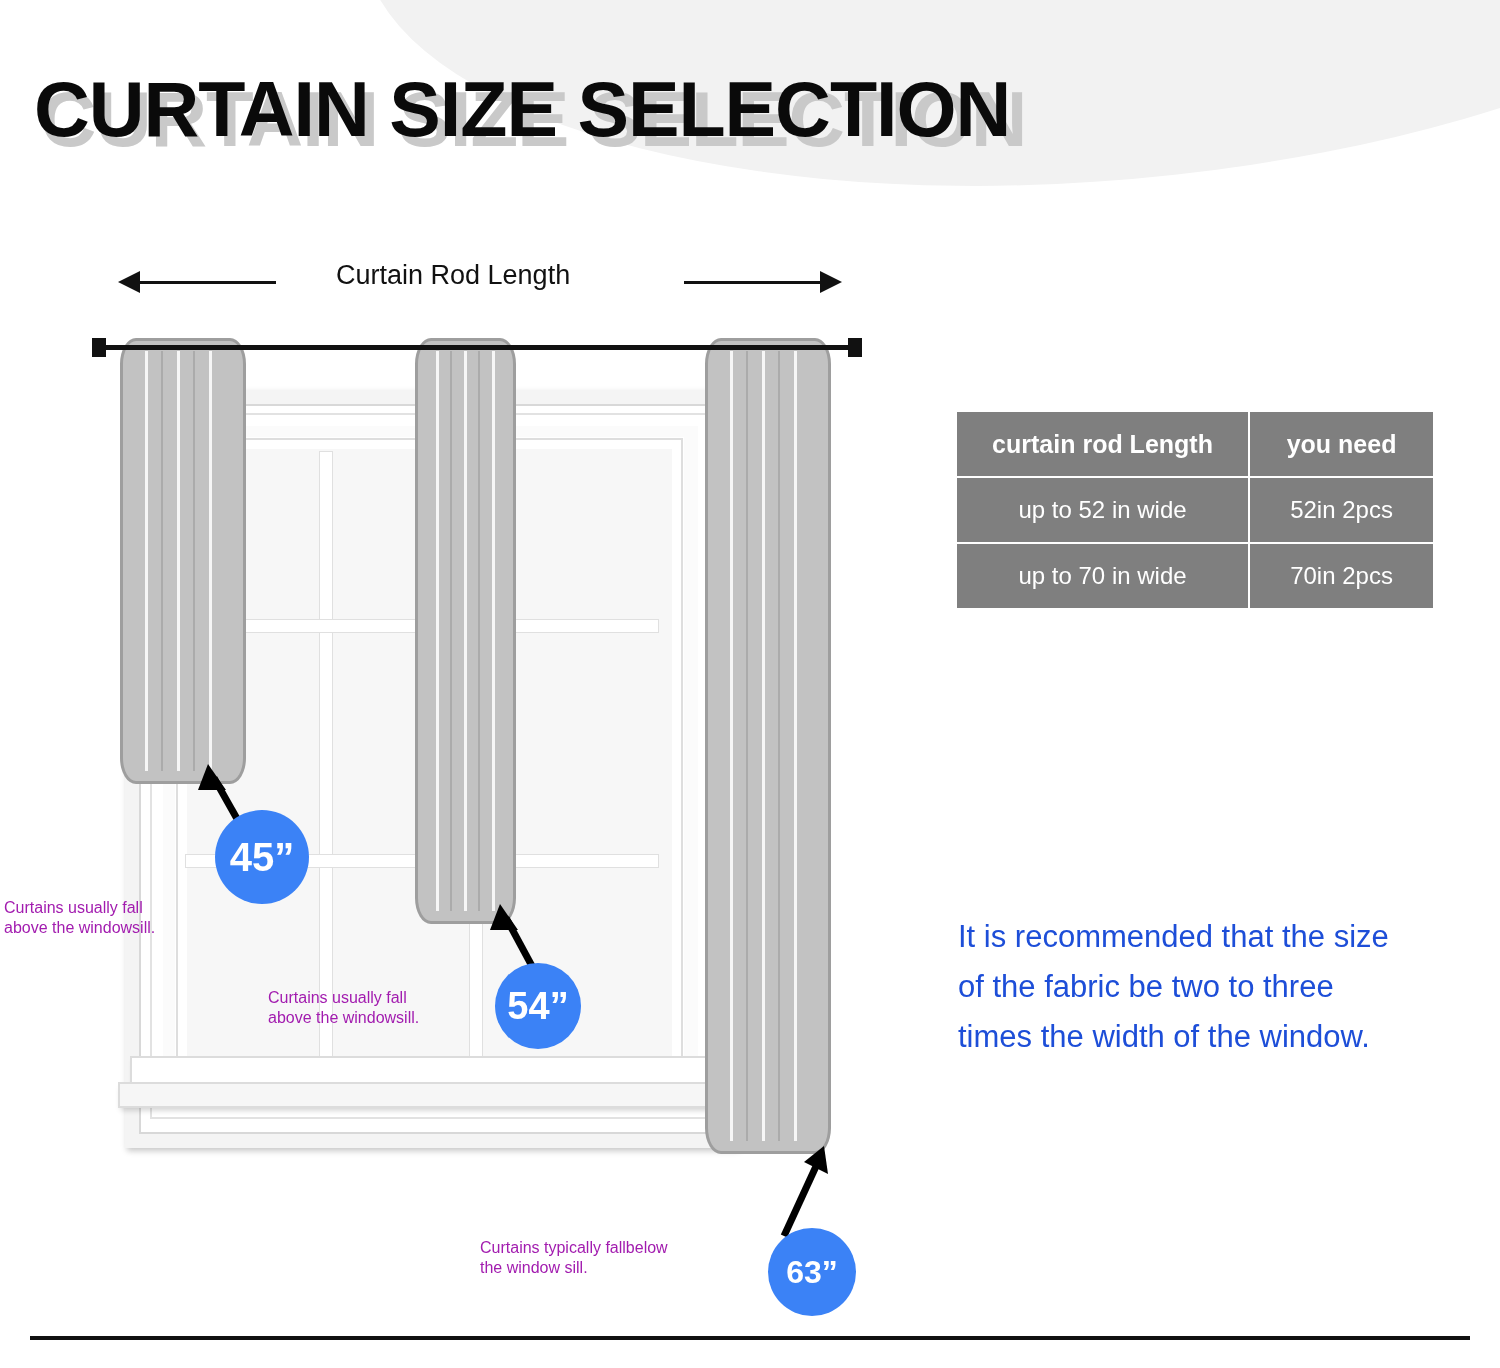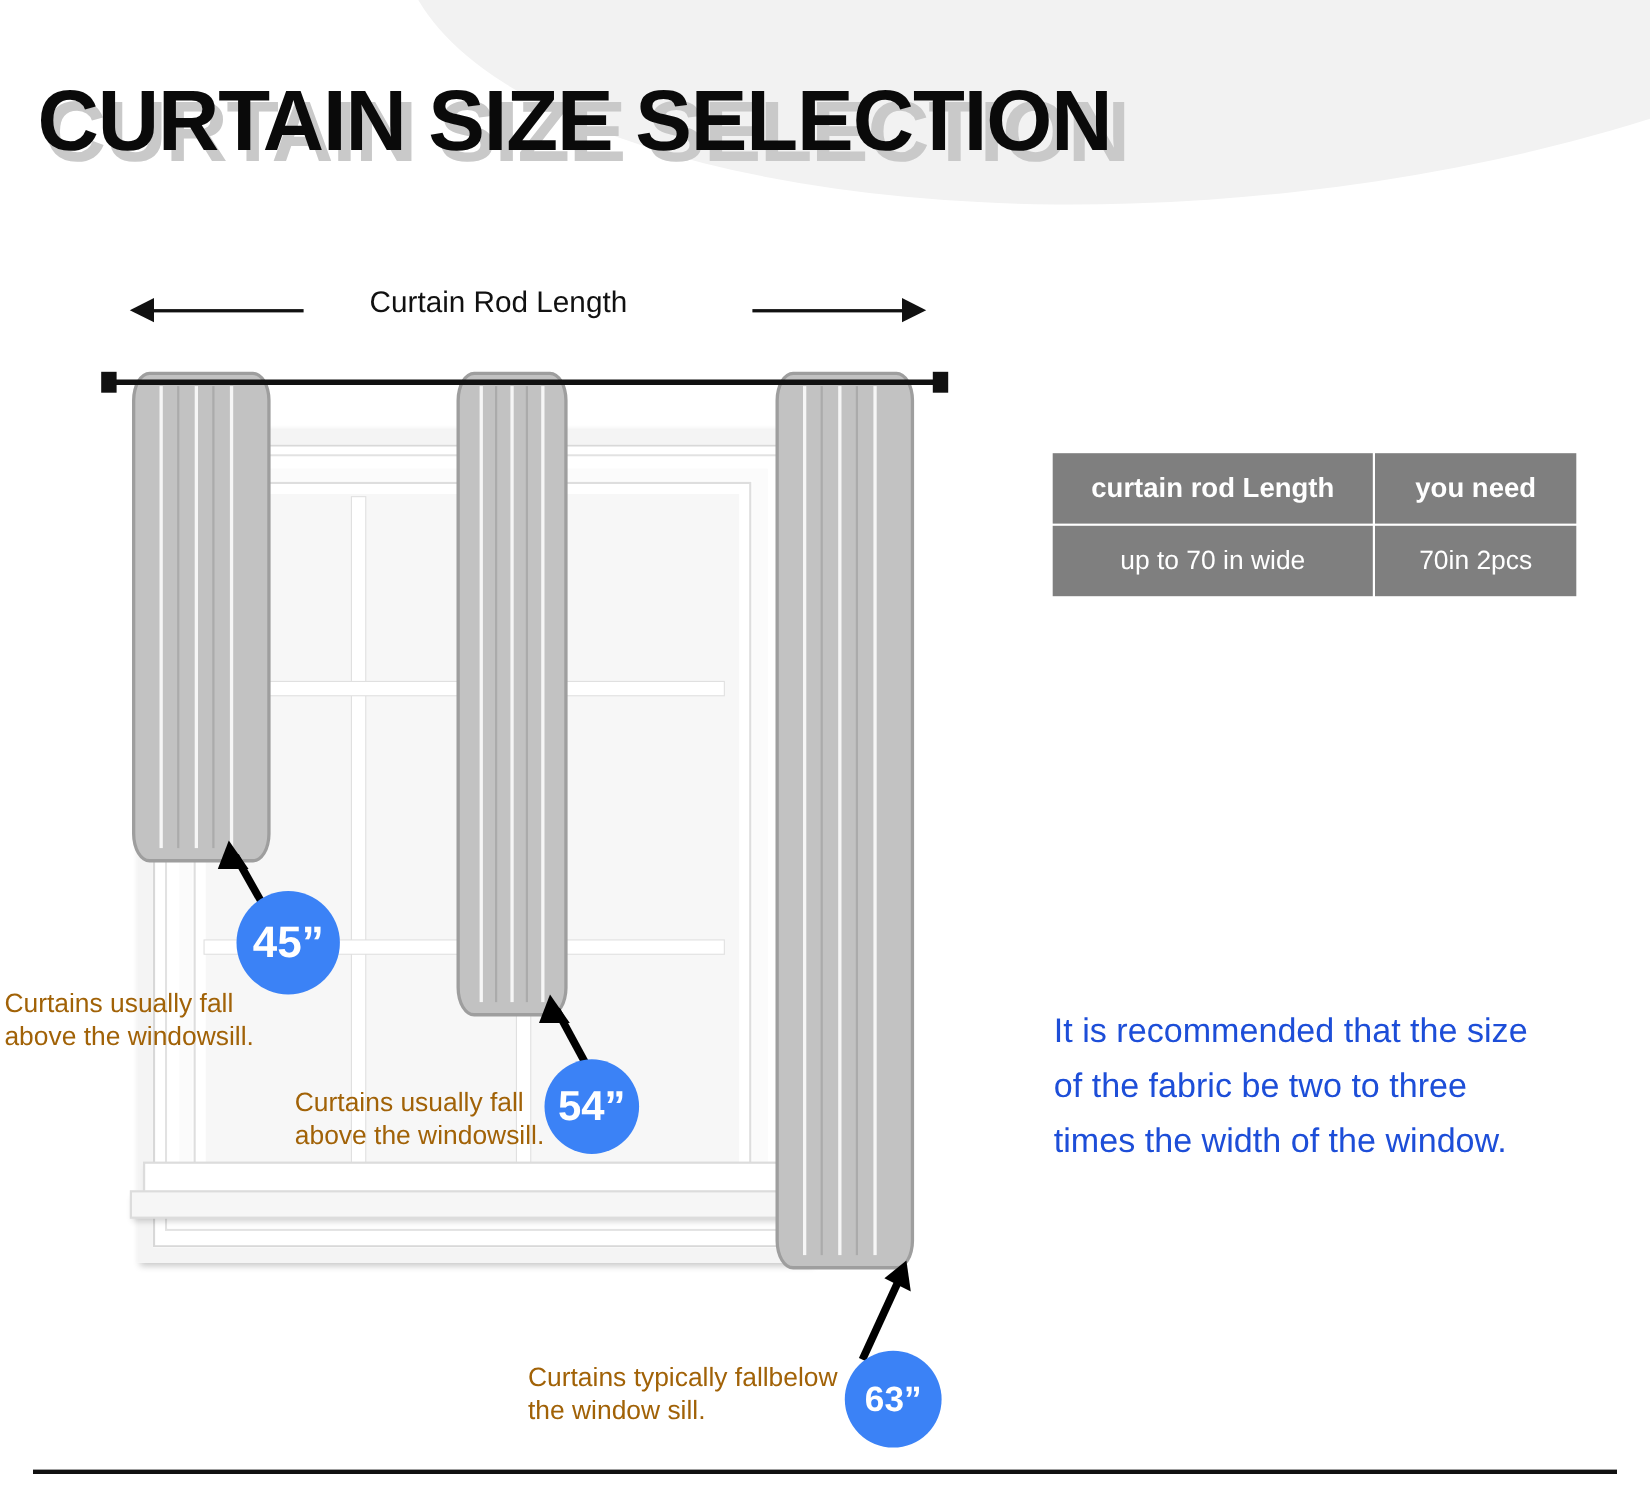--- a/index.html
+++ b/index.html
@@ -234,23 +234,23 @@
   #badge-45 { left: 215px; top: 810px; width: 94px; height: 94px; font-size: 40px; }
   #badge-54 { left: 495px; top: 963px; width: 86px; height: 86px; font-size: 38px; }
   #badge-63 { left: 768px; top: 1228px; width: 88px; height: 88px; font-size: 32px; }
 
   
   .ptr { position: absolute; z-index: 8; }
 
   
   .caption {
     position: absolute;
-    font-size: 24px;
+    font-size: 16px;
     line-height: 1.25;
-    color: #a16207;
+    color: #a21caf;
     z-index: 9;
   }
   #cap-45 { left: 4px;   top: 898px; }
   #cap-54 { left: 268px; top: 988px; }
   #cap-63 { left: 480px; top: 1238px; }
 
   
   .table-wrap {
     position: absolute;
     left: 955px;
@@ -395,20 +395,24 @@
 <div class="table-wrap">
   <table class="sizes">
     <thead>
       <tr>
         <th>curtain rod Length</th>
         <th>you need</th>
       </tr>
     </thead>
     <tbody>
       <tr>
+        <td>up to 52 in wide</td>
+        <td>52in 2pcs</td>
+      </tr>
+      <tr>
         <td>up to 70 in wide</td>
         <td>70in 2pcs</td>
       </tr>
     </tbody>
   </table>
 </div>
 
 <div class="recommend">It is recommended that the size of the fabric be two to three times the width of the window.</div>
 
 <div class="bottom-rule"></div>

